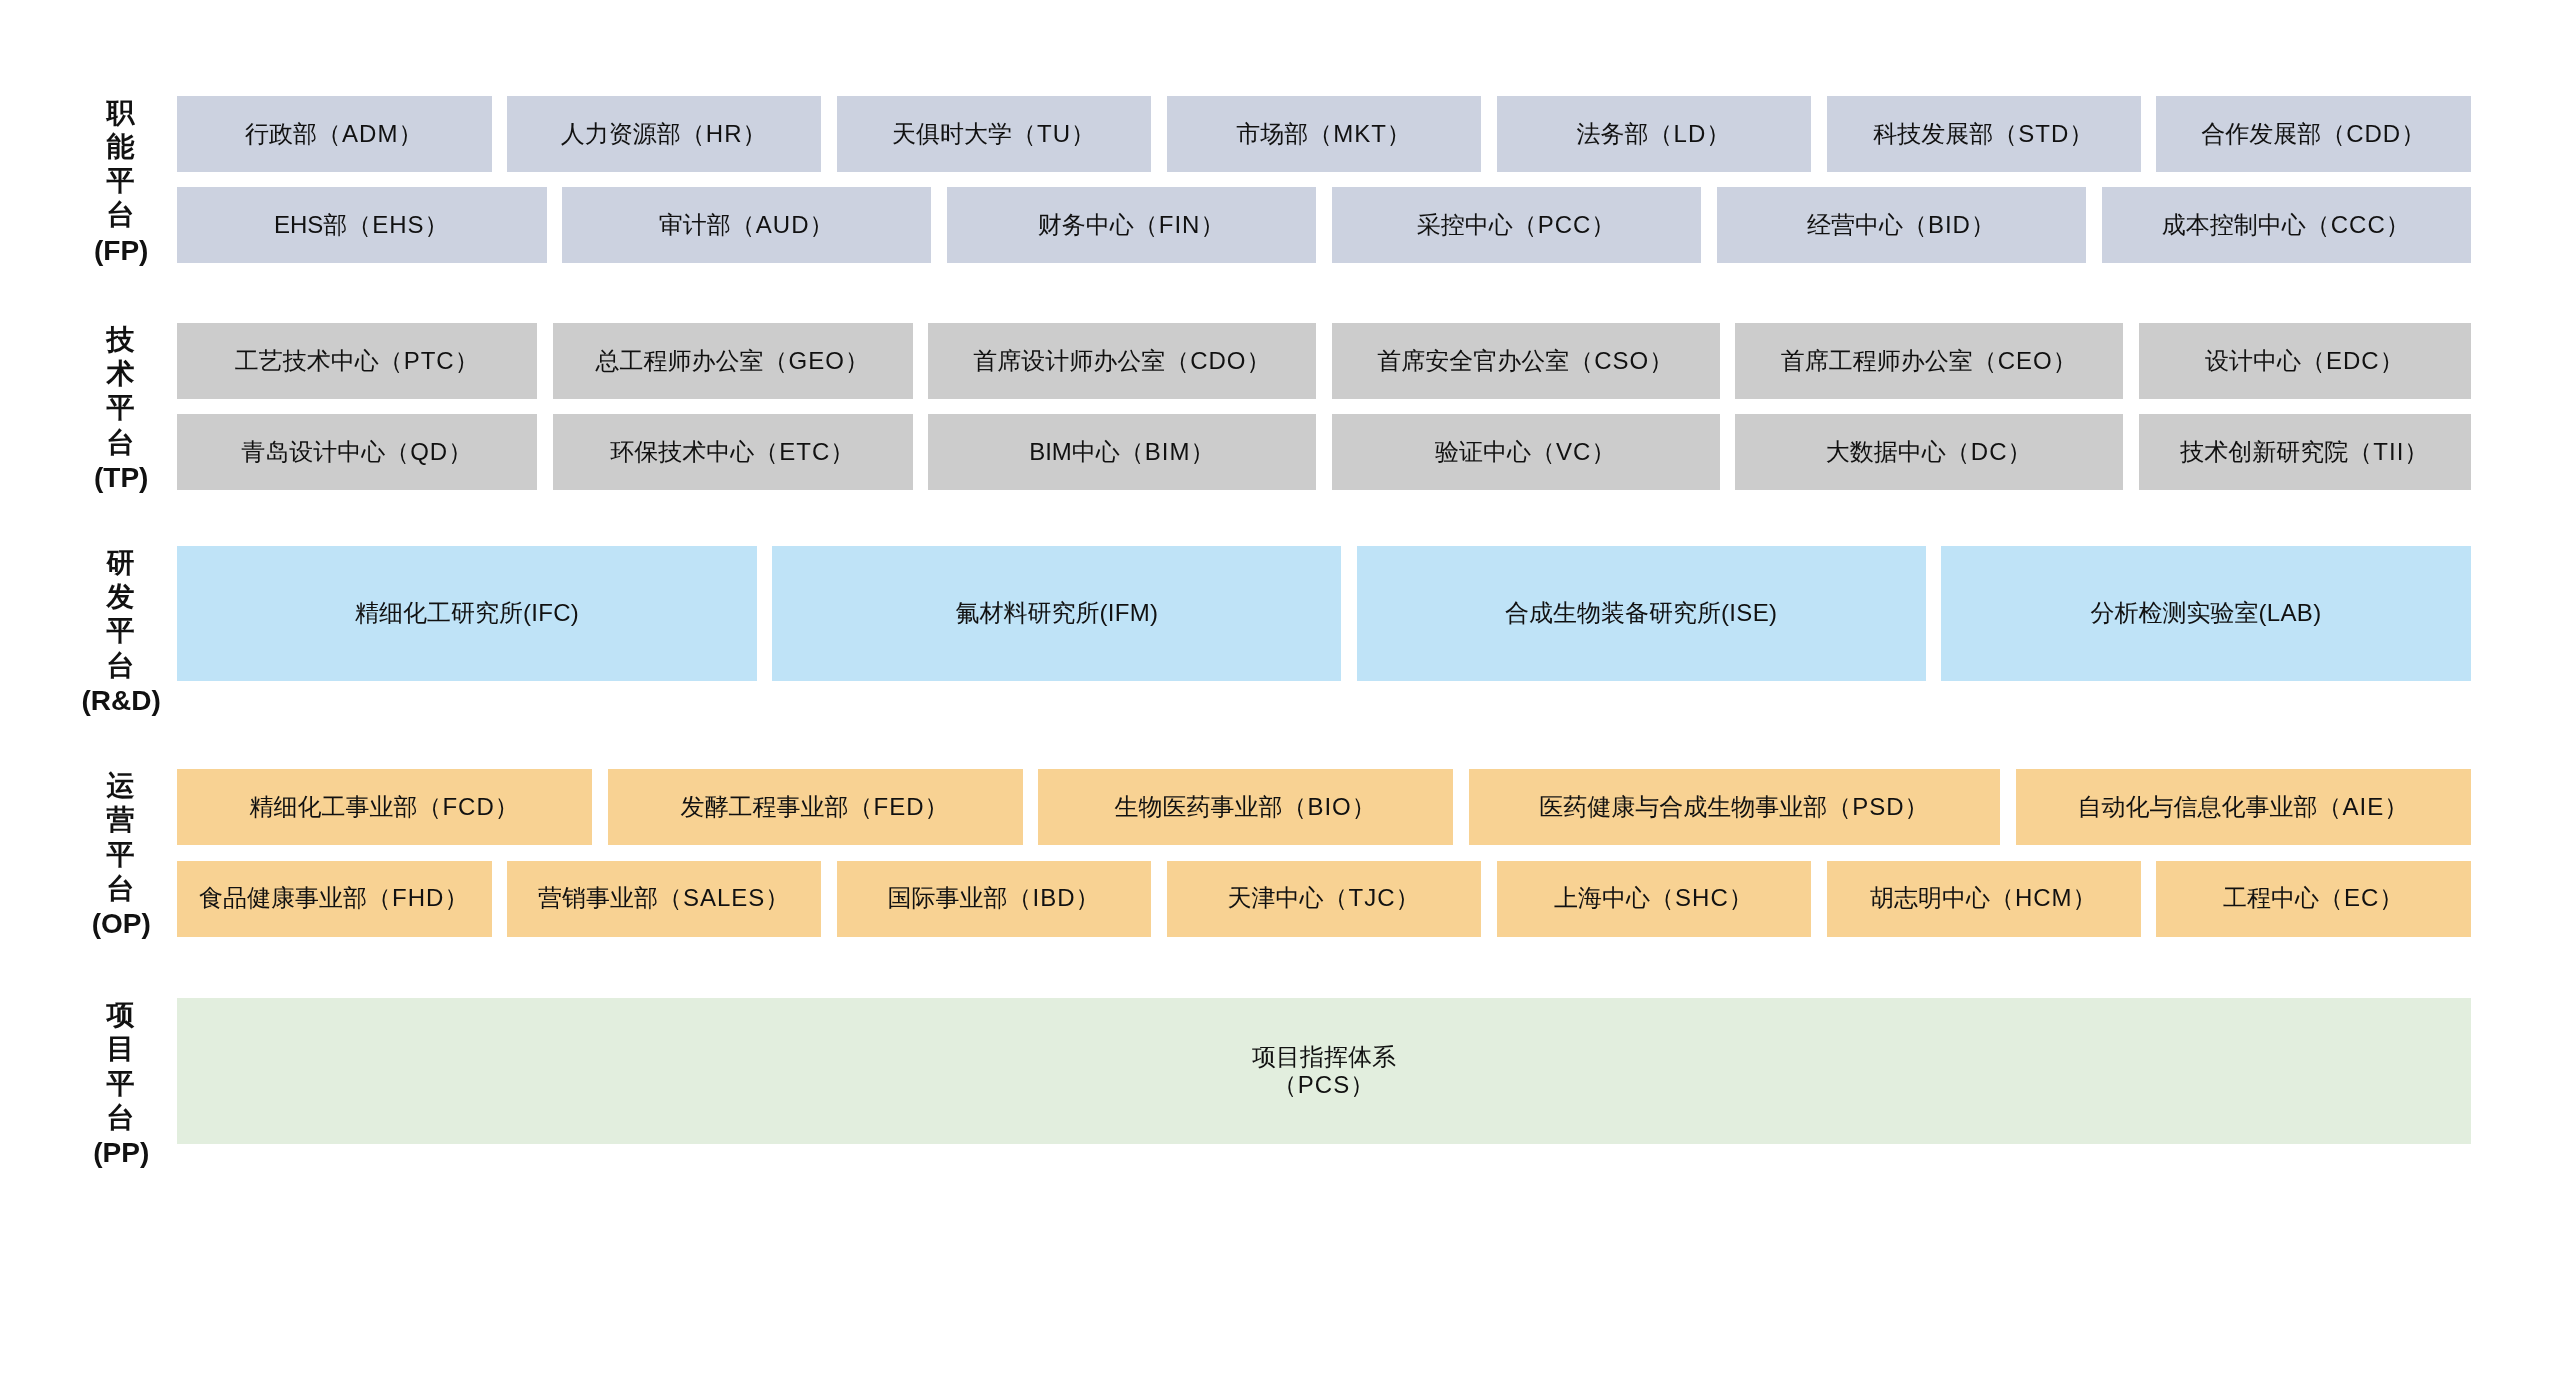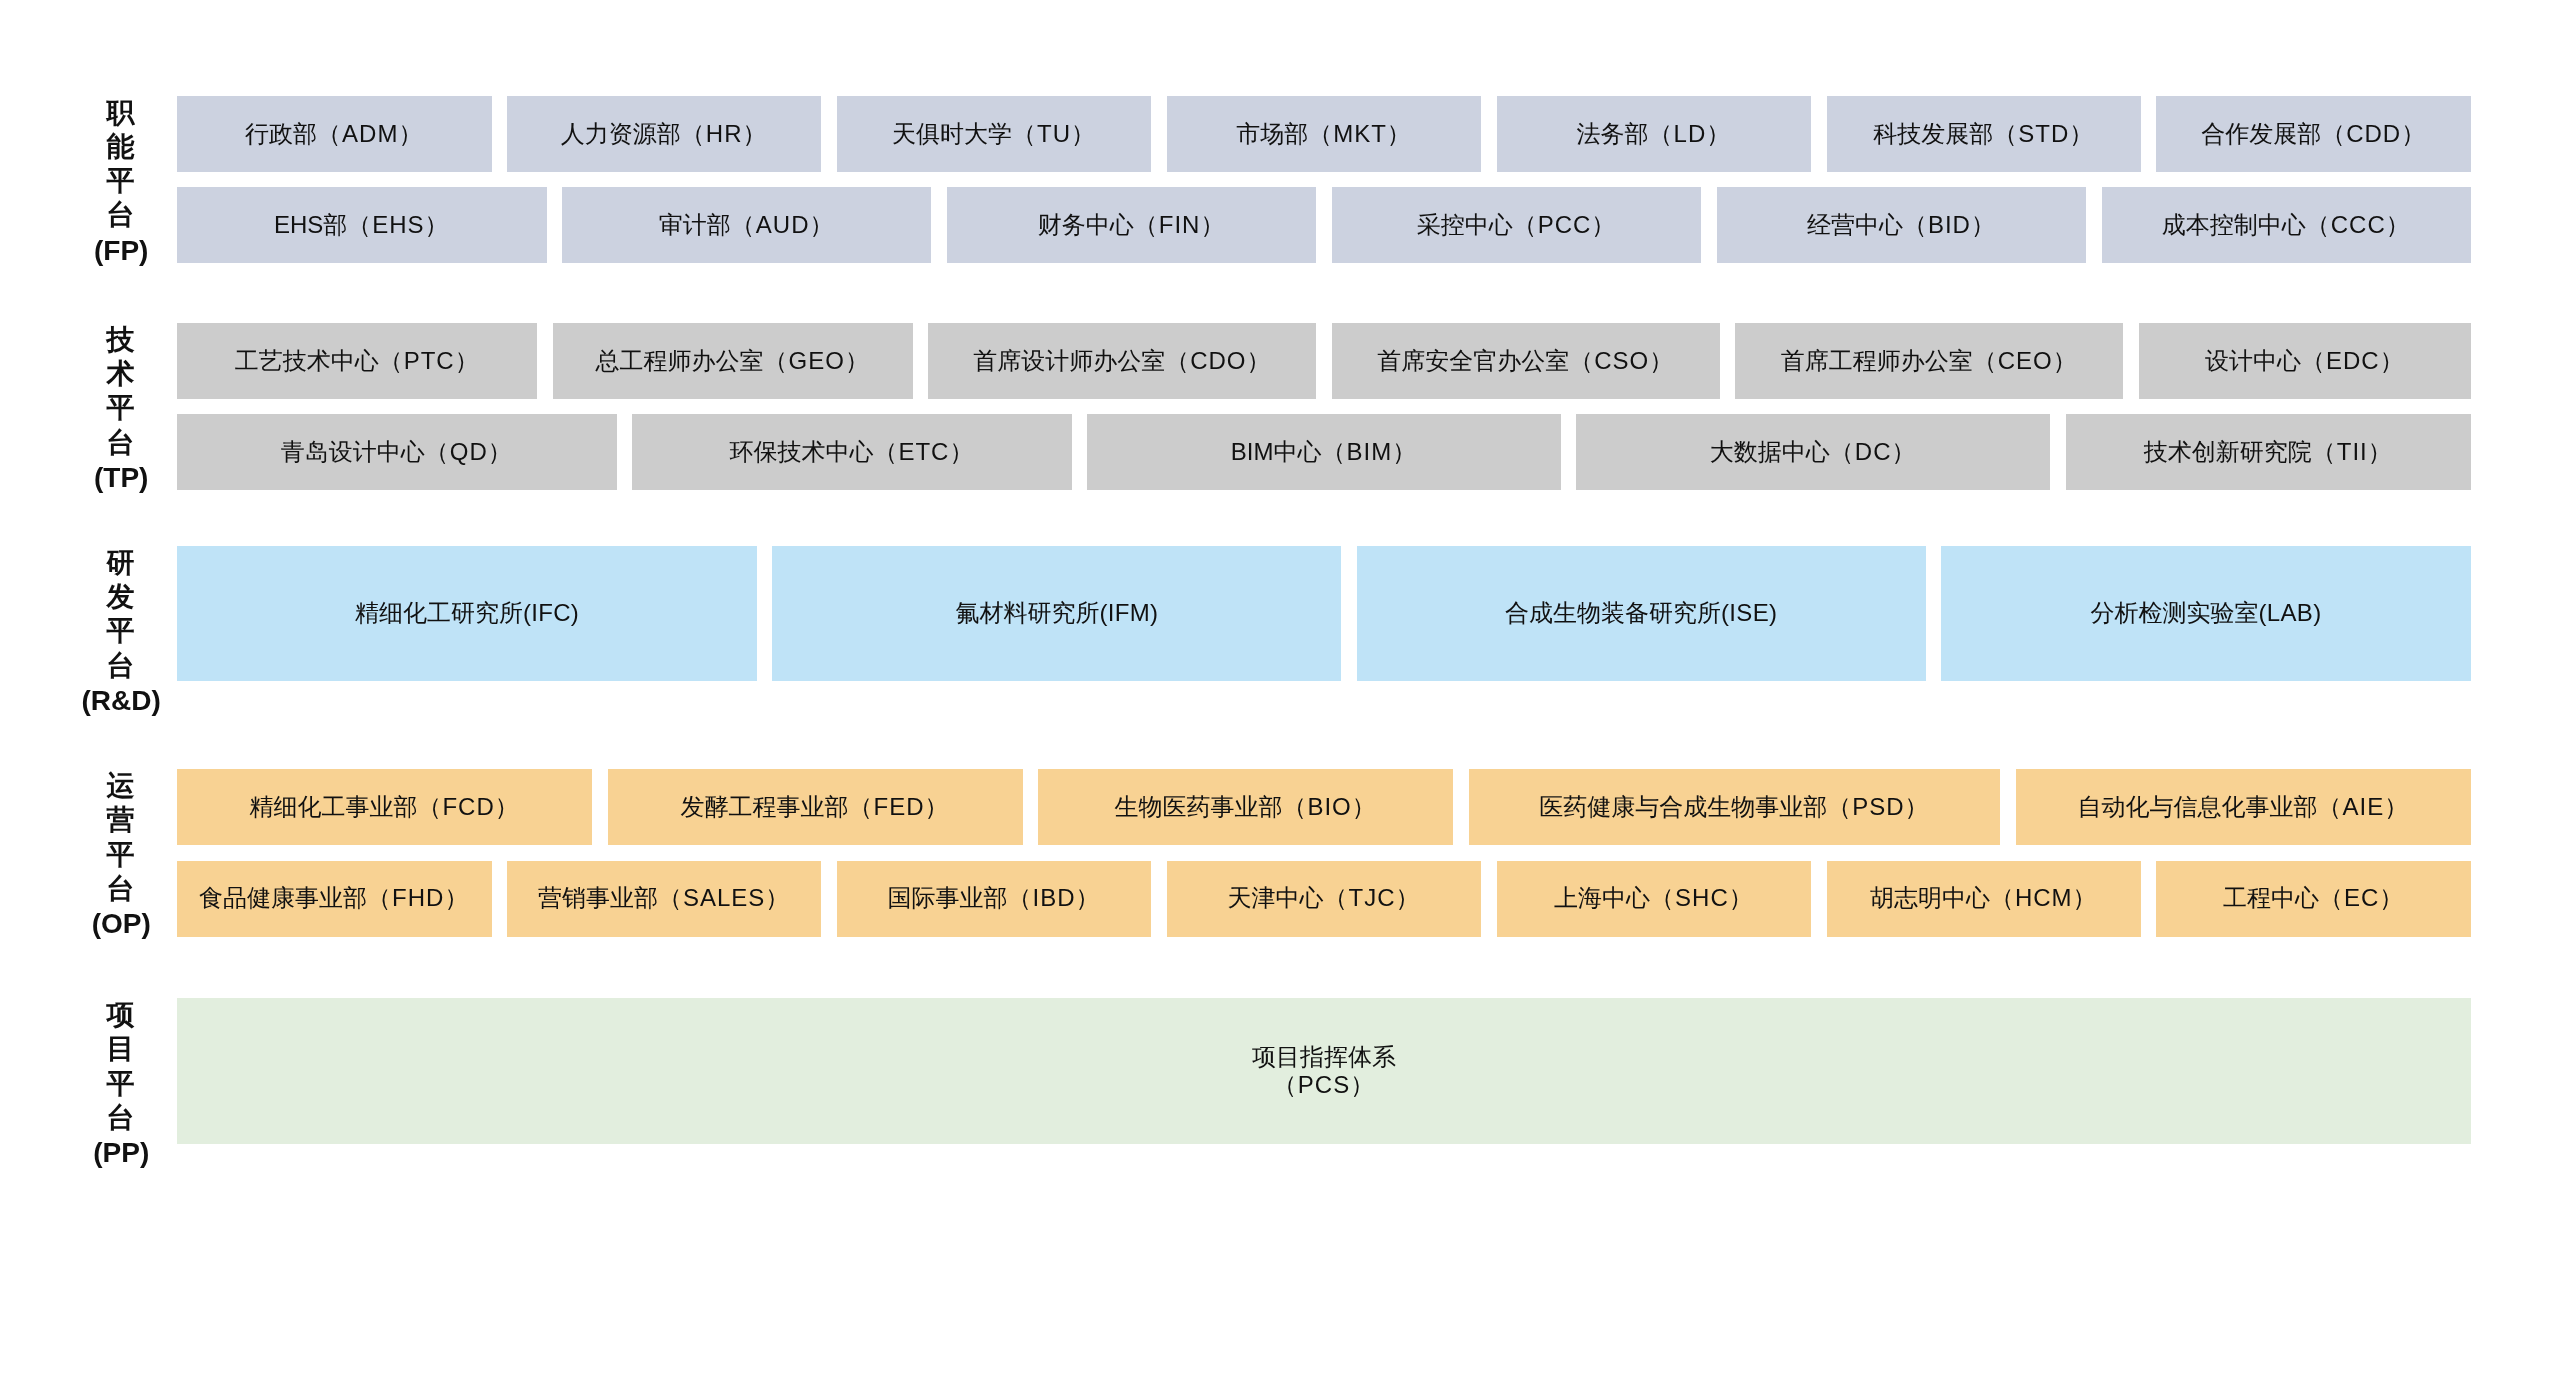--- a/index.html
+++ b/index.html
@@ -232,20 +232,24 @@
             </div>
             <div class="box c-tp" style="flex: 1 1 0px;">
               <span>环保技术中心</span>
               <span class="abbr">（ETC）</span>
             </div>
             <div class="box c-tp" style="flex: 1.08 1 0px;">
               <span>BIM中心</span>
               <span class="abbr">（BIM）</span>
             </div>
             <div class="box c-tp" style="flex: 1.08 1 0px;">
+              <span>验证中心</span>
+              <span class="abbr">（VC）</span>
+            </div>
+            <div class="box c-tp" style="flex: 1.08 1 0px;">
               <span>大数据中心</span>
               <span class="abbr">（DC）</span>
             </div>
             <div class="box c-tp" style="flex: 0.92 1 0px;">
               <span>技术创新研究院</span>
               <span class="abbr">（TII）</span>
             </div>
           </div>
         </div>
       </div>

